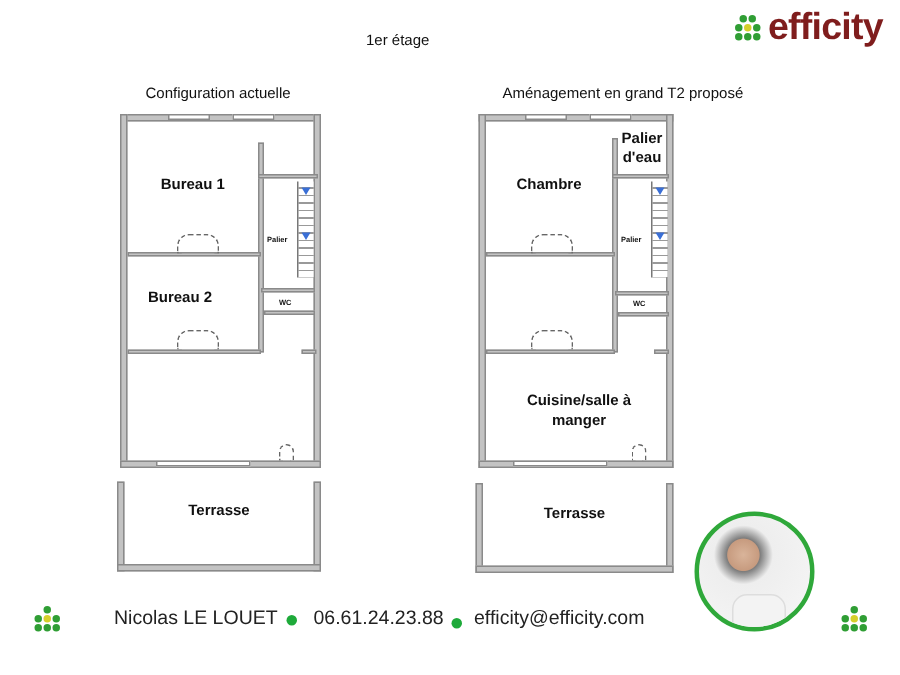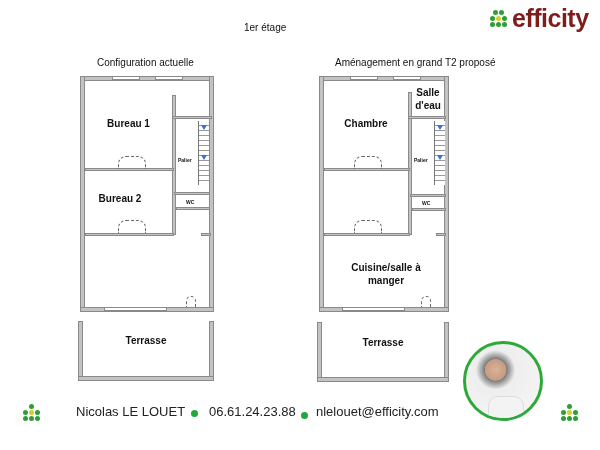--- a/index.html
+++ b/index.html
@@ -90,21 +90,21 @@
   <div class="wall" style="left:412px;top:208px;width:34px;height:3px;"></div>
   <div class="wall" style="left:436px;top:233px;width:10px;height:3px;"></div>
   <div class="door" style="left:354px;top:156px;width:28px;height:13px;"></div>
   <div class="door" style="left:354px;top:220px;width:28px;height:13px;"></div>
   <div class="door" style="left:421px;top:296px;width:10px;height:11px;"></div>
   <div class="stairs" style="left:434px;top:121px;width:11px;height:64px;"></div>
   <div class="arrow" style="left:437px;top:125px;"></div>
   <div class="arrow" style="left:437px;top:155px;"></div>
   <div class="small-label" style="left:414px;top:157px;">Palier</div>
   <div class="small-label" style="left:422px;top:200px;">WC</div>
-  <div class="room-label" style="left:412px;top:86px;width:32px;">Salle d'eau</div>
+  <div class="room-label" style="left:412px;top:86px;width:32px;">Palier d'eau</div>
   <div class="room-label" style="left:324px;top:117px;width:84px;">Chambre</div>
   <div class="room-label" style="left:336px;top:261px;width:100px;">Cuisine/salle à manger</div>
   <div class="wall" style="left:317px;top:322px;width:5px;height:60px;"></div>
   <div class="wall" style="left:444px;top:322px;width:5px;height:60px;"></div>
   <div class="wall" style="left:317px;top:377px;width:132px;height:5px;"></div>
   <div class="room-label" style="left:322px;top:336px;width:122px;">Terrasse</div>
 </div>
 
 <div class="abs" style="left:463px;top:341px;width:80px;height:80px;border-radius:50%;border:3px solid #2fa83a;box-sizing:border-box;background:radial-gradient(circle at 40% 35%,#d9b49a 0,#c79b7f 16%,#7d7d7d 17%,#eee 30%,#f7f7f7 100%);overflow:hidden;">
   <div style="position:absolute;left:22px;top:52px;width:34px;height:30px;background:#f3f3f3;border-radius:10px 10px 0 0;border:1px solid #ddd;"></div>
@@ -112,18 +112,18 @@
 
 <div class="abs" style="left:19px;top:403px;width:24px;line-height:0;text-align:center;">
   <span class="dot"></span><br>
   <span class="dot"></span><span class="dot y"></span><span class="dot"></span><br>
   <span class="dot"></span><span class="dot"></span><span class="dot"></span>
 </div>
 <div class="footer-text" style="left:76px;top:404px;">Nicolas LE LOUET</div>
 <div class="bullet" style="left:191px;top:410px;"></div>
 <div class="footer-text" style="left:209px;top:404px;">06.61.24.23.88</div>
 <div class="bullet" style="left:301px;top:412px;"></div>
-<div class="footer-text" style="left:316px;top:404px;">nlelouet@efficity.com</div>
+<div class="footer-text" style="left:316px;top:404px;">efficity@efficity.com</div>
 <div class="abs" style="left:557px;top:403px;width:24px;line-height:0;text-align:center;">
   <span class="dot"></span><br>
   <span class="dot"></span><span class="dot y"></span><span class="dot"></span><br>
   <span class="dot"></span><span class="dot"></span><span class="dot"></span>
 </div>
 
 </body></html>

